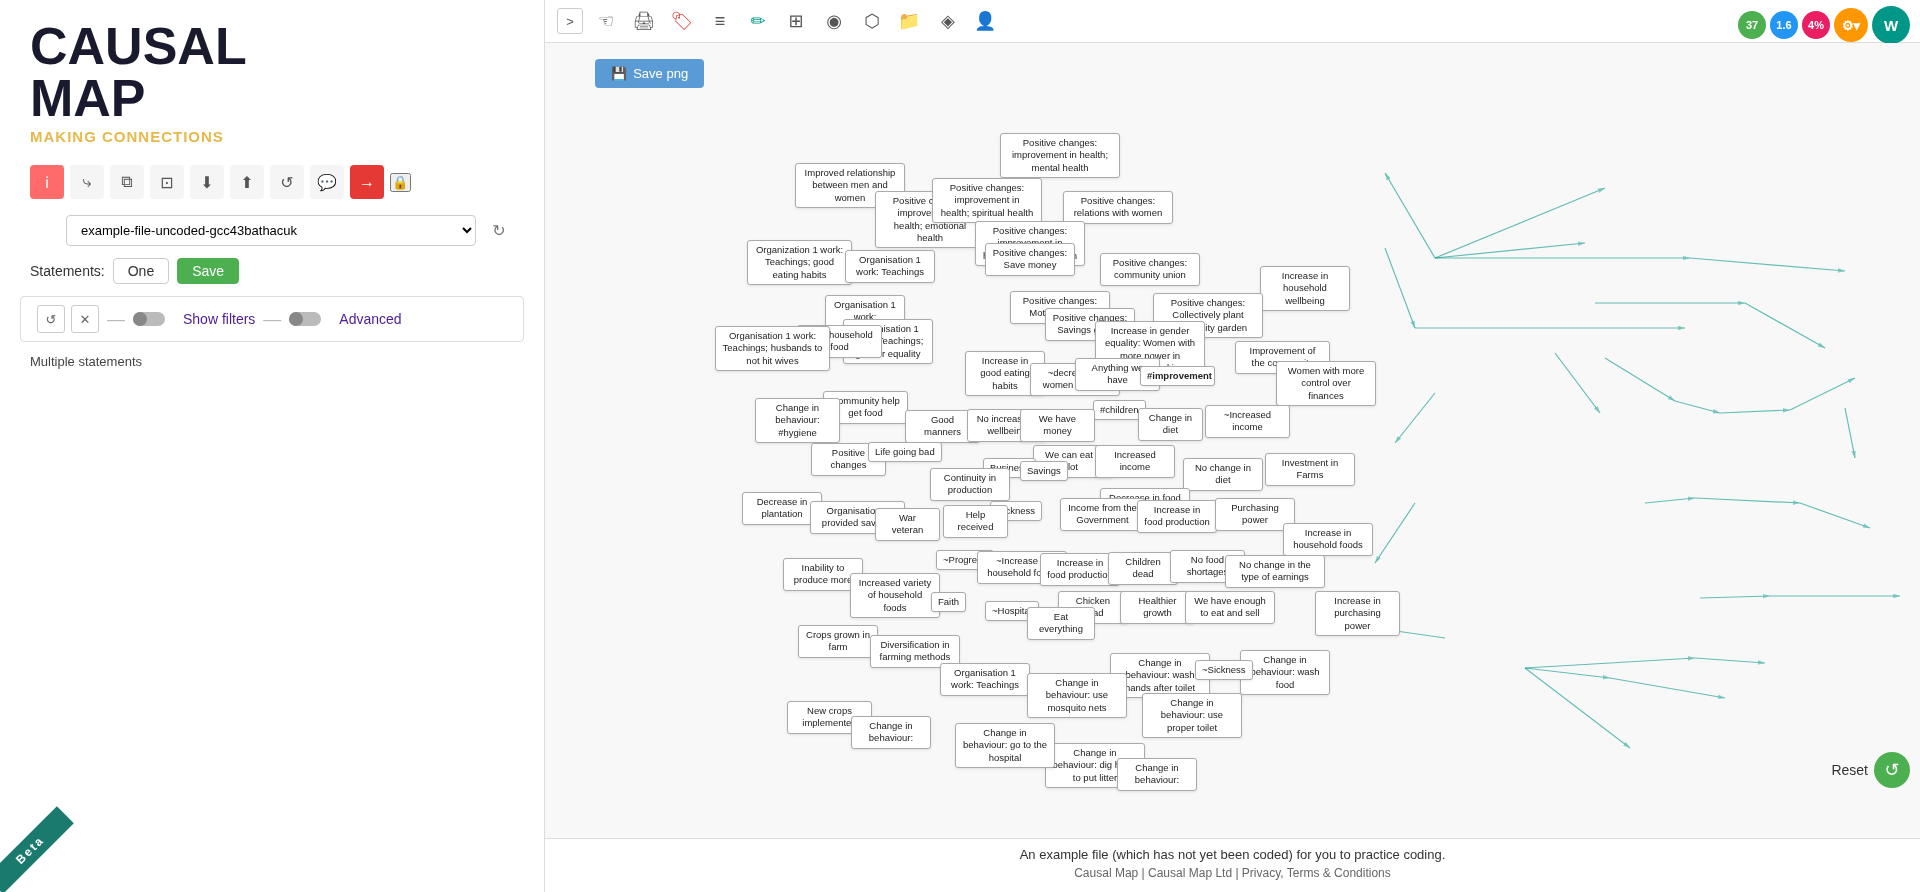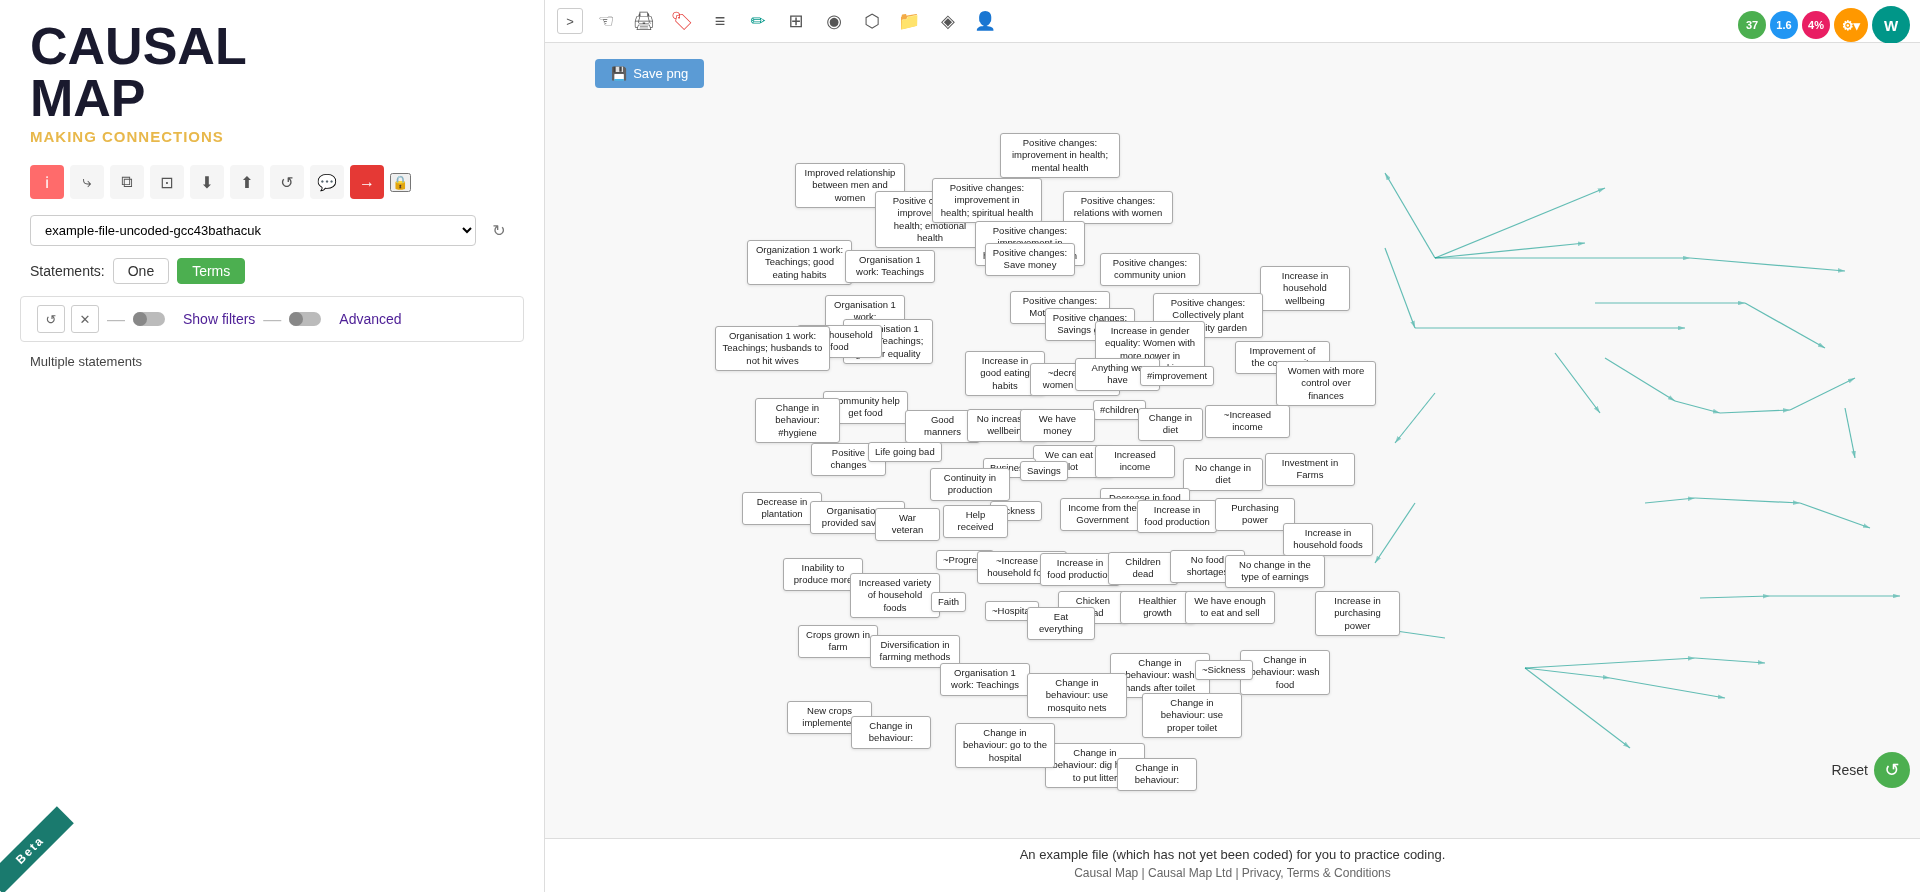--- a/index.html
+++ b/index.html
@@ -49,20 +49,21 @@
       padding: 6px 30px;
       gap: 8px;
     }
     #file-selector {
       flex: 1;
       padding: 6px 10px;
       border: 1px solid #ccc;
       border-radius: 4px;
       font-size: 13px;
       background: #fff;
+      margin-left: 36px;
     }
     .refresh-btn {
       width: 30px; height: 30px;
       border: none; background: transparent; cursor: pointer;
       font-size: 16px; color: #777;
       display: flex; align-items: center; justify-content: center;
     }
 
     #statements-row {
       display: flex;
@@ -342,21 +343,21 @@
   <div id="file-selector-row">
     <select id="file-selector">
       <option value="example-file-uncoded-gcc43bathacuk">example-file-uncoded-gcc43bathacuk</option>
     </select>
     <button class="refresh-btn" title="Refresh">↻</button>
   </div>
 
   <div id="statements-row">
     <span class="stmt-label">Statements:</span>
     <button class="stmt-btn">One</button>
-    <button class="stmt-btn active">Terms</button>
+    <button class="stmt-btn active">Save</button>
   </div>
 
   <div id="filters-row">
     <button class="filter-icon-btn" title="Reset">↺</button>
     <button class="filter-icon-btn" title="Close">✕</button>
     <span class="filter-sep">—</span>
     <div class="filter-toggle">
       <div class="toggle-track">
         <div class="toggle-thumb"></div>
       </div>
@@ -469,21 +470,21 @@
         <div class="map-node" style="left: 500px; top: 265px; max-width: 90px;">Positive changes: Savings groups</div>
         <div class="map-node" style="left: 608px; top: 250px; max-width: 110px;">Positive changes: Collectively plant community garden</div>
         <div class="map-node" style="left: 298px; top: 276px; max-width: 90px;">Organisation 1 work: Teachings; gender equality</div>
         <div class="map-node" style="left: 252px; top: 282px; max-width: 85px;">Little household food</div>
         <div class="map-node" style="left: 550px; top: 278px; max-width: 110px;">Increase in gender equality: Women with more power in decision-making</div>
         <div class="map-node" style="left: 170px; top: 283px; max-width: 115px;">Organisation 1 work: Teachings; husbands to not hit wives</div>
         <div class="map-node" style="left: 690px; top: 298px; max-width: 95px;">Improvement of the community</div>
         <div class="map-node" style="left: 420px; top: 308px; max-width: 80px;">Increase in good eating habits</div>
         <div class="map-node" style="left: 485px; top: 320px; max-width: 90px;">~decrease in women beating</div>
         <div class="map-node" style="left: 530px; top: 315px; max-width: 85px;">Anything we have</div>
-        <div class="map-node" style="left: 595px; top: 323px; max-width: 75px;">#improvement</div>
+        <div class="map-node" style="left: 595px; top: 323px; max-width: 75px; font-weight: bold;">#improvement</div>
         <div class="map-node" style="left: 725px; top: 318px; max-width: 100px; margin-left: 6px;">Women with more control over finances</div>
         <div class="map-node" style="left: 278px; top: 348px; max-width: 85px;">Community help get food</div>
         <div class="map-node" style="left: 548px; top: 357px; max-width: 65px;">#children</div>
         <div class="map-node" style="left: 210px; top: 355px; max-width: 85px;">Change in behaviour: #hygiene</div>
         <div class="map-node" style="left: 360px; top: 367px; max-width: 75px;">Good manners</div>
         <div class="map-node" style="left: 422px; top: 366px; max-width: 80px;">No increase in wellbeing</div>
         <div class="map-node" style="left: 475px; top: 366px; max-width: 75px;">We have money</div>
         <div class="map-node" style="left: 593px; top: 365px; max-width: 65px;">Change in diet</div>
         <div class="map-node" style="left: 660px; top: 362px; max-width: 85px;">~Increased income</div>
         <div class="map-node" style="left: 266px; top: 400px; max-width: 75px;">Positive changes</div>

